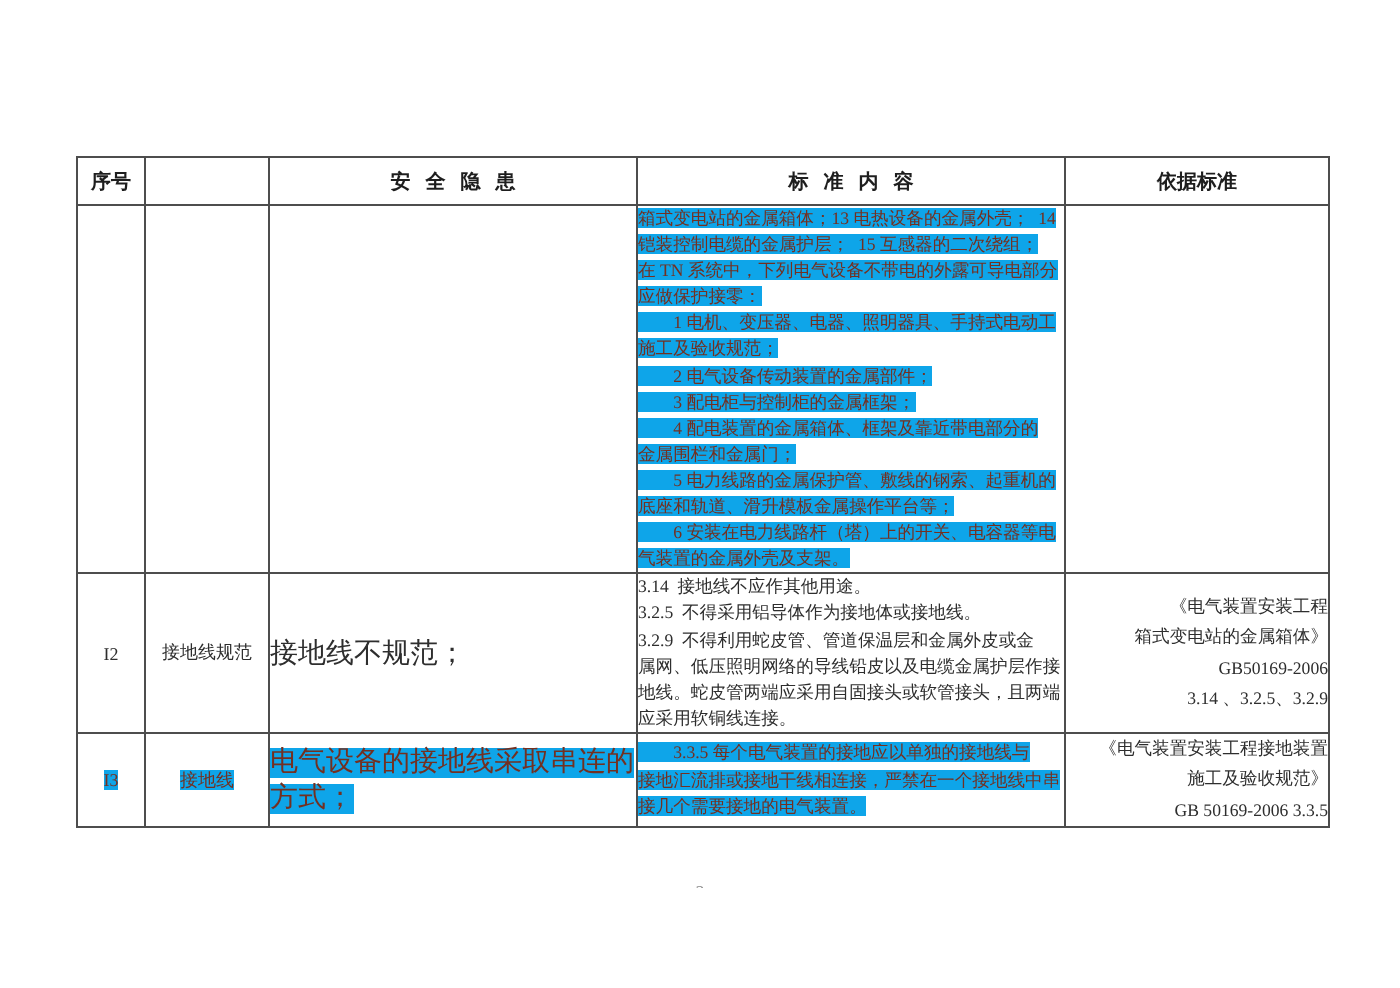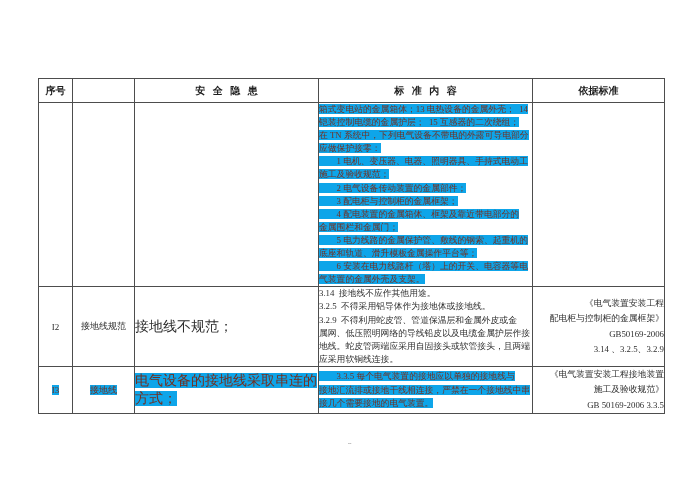--- a/index.html
+++ b/index.html
@@ -107,21 +107,21 @@
       <td class="cell-content">
         <div class="ln">3.14  接地线不应作其他用途。</div>
         <div class="ln">3.2.5  不得采用铝导体作为接地体或接地线。</div>
         <div class="ln">3.2.9  不得利用蛇皮管、管道保温层和金属外皮或金</div>
         <div class="ln">属网、低压照明网络的导线铅皮以及电缆金属护层作接</div>
         <div class="ln">地线。蛇皮管两端应采用自固接头或软管接头，且两端</div>
         <div class="ln">应采用软铜线连接。</div>
       </td>
       <td class="cell-ref">
         <div>《电气装置安装工程</div>
-        <div>配电柜与控制柜的金属框架》</div>
+        <div>箱式变电站的金属箱体》</div>
         <div>GB50169-2006</div>
         <div>3.14 、3.2.5、3.2.9</div>
       </td>
     </tr>
 
     <tr class="row-i3">
       <td class="cell-serial"><span class="hl">I3</span></td>
       <td class="cell-category"><span class="hl">接地线</span></td>
       <td class="cell-hazard"><span class="hl">电气设备的接地线采取串连的方式；</span></td>
       <td class="cell-content">

